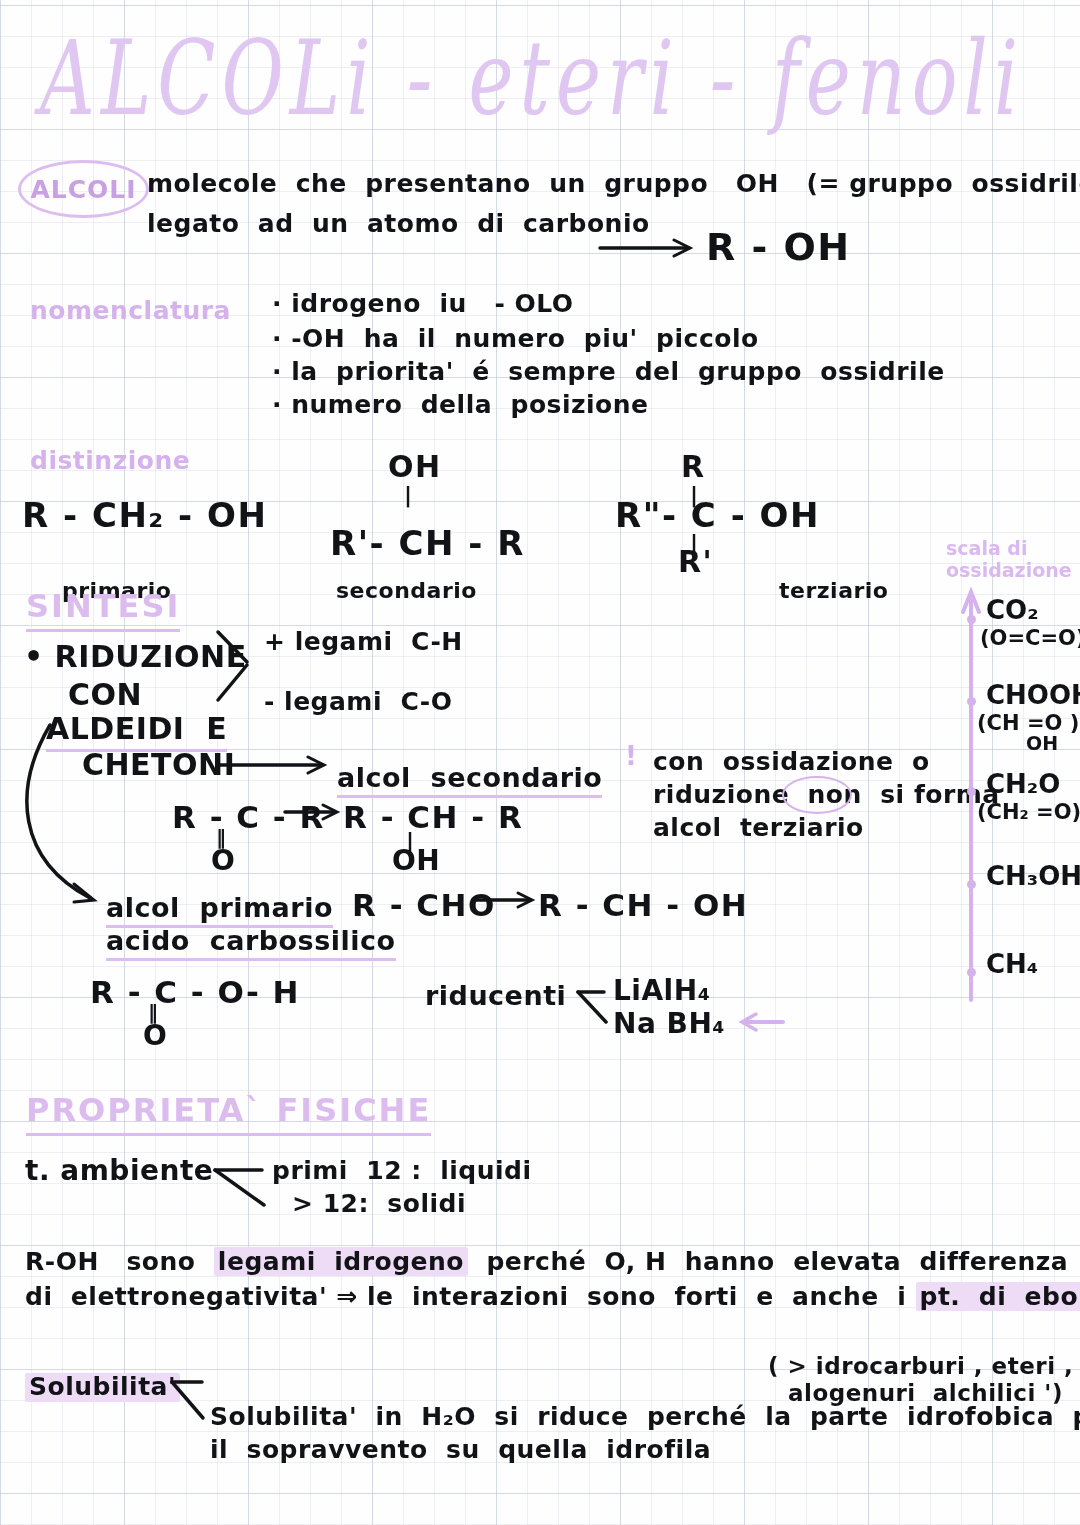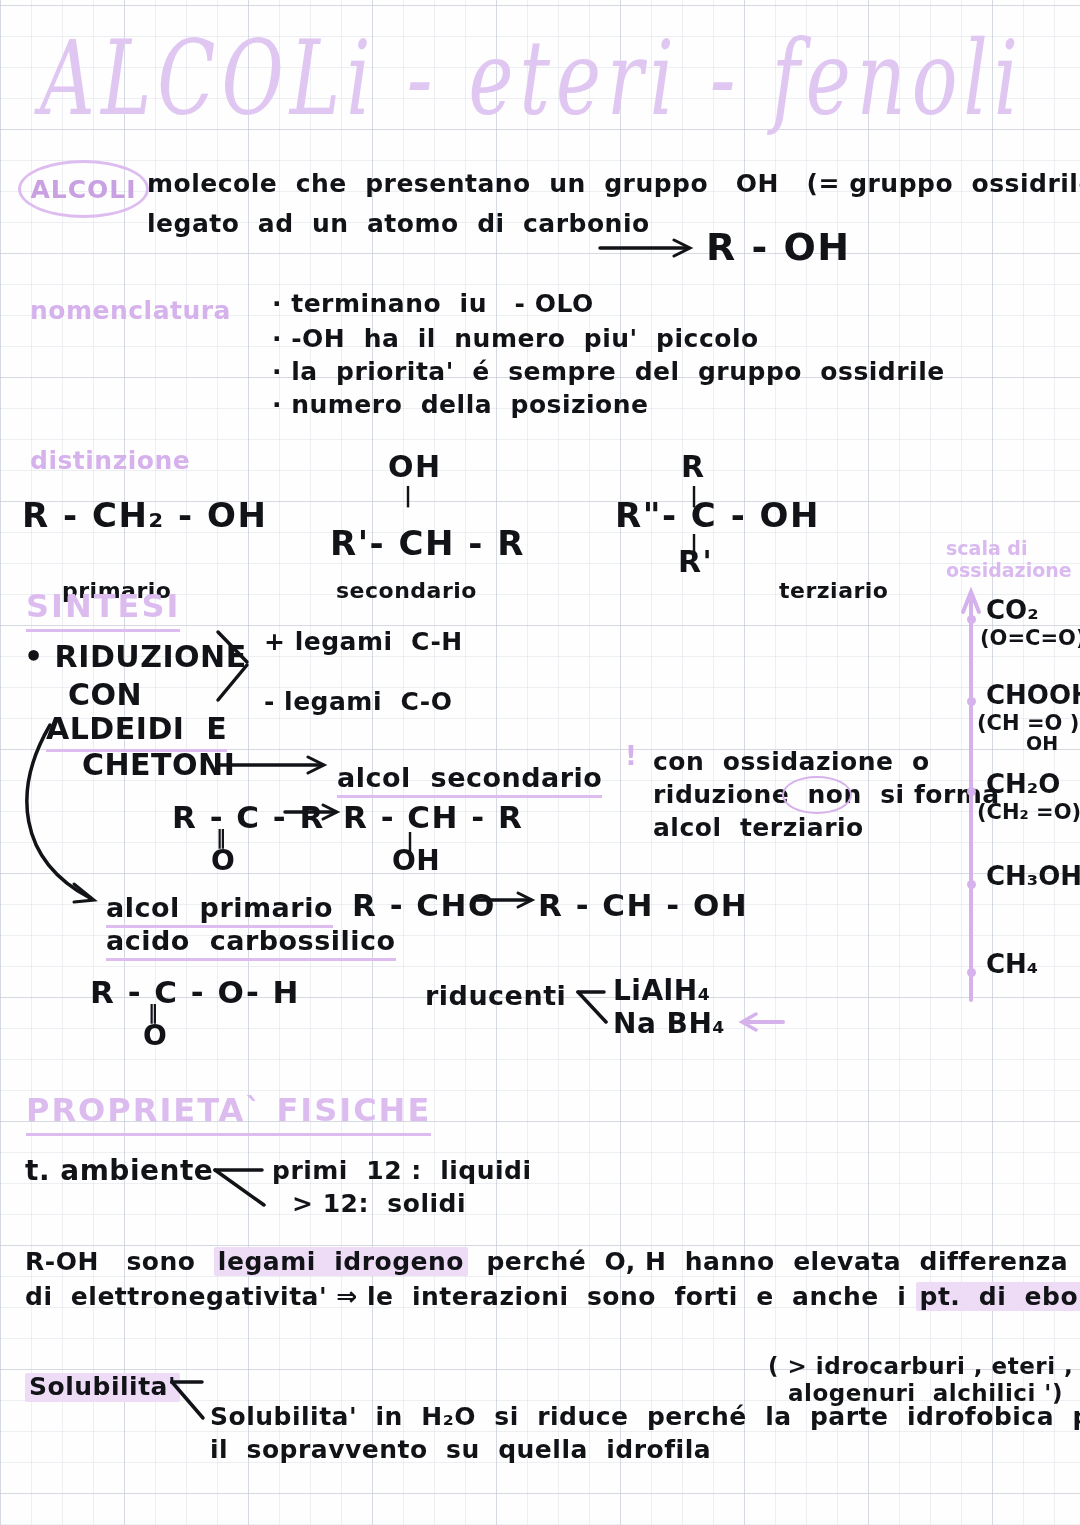--- a/index.html
+++ b/index.html
@@ -152,21 +152,21 @@
   <div id="title">ALCOLi - eteri - fenoli</div>
 
   <div id="alcoli-badge">ALCOLI</div>
 
   <div class="ink body-text" style="left:147px; top:170px;">molecole  che  presentano  un  gruppo   OH   (= gruppo  ossidrile)</div>
   <div class="ink body-text" style="left:147px; top:210px;">legato  ad  un  atomo  di  carbonio</div>
   <div class="ink formula" style="left:706px; top:226px; font-size:38px;">R - OH</div>
 
   <div class="ink label-purple" style="left:30px; top:297px;">nomenclatura</div>
 
-  <div class="ink body-text" style="left:272px; top:290px;">· terminano  iu   - OLO</div>
+  <div class="ink body-text" style="left:272px; top:290px;">· idrogeno  iu   - OLO</div>
   <div class="ink body-text" style="left:272px; top:325px;">· -OH  ha  il  numero  piu'  piccolo</div>
   <div class="ink body-text" style="left:272px; top:358px;">· la  priorita'  é  sempre  del  gruppo  ossidrile</div>
   <div class="ink body-text" style="left:272px; top:391px;">· numero  della  posizione</div>
 
   <div class="ink label-purple" style="left:30px; top:447px;">distinzione</div>
 
   <div class="ink formula" style="left:22px; top:496px;">R - CH₂ - OH</div>
   <div class="ink small" style="left:62px; top:538px;">primario</div>
 
   <div class="ink formula" style="left:388px; top:450px; font-size:30px;">OH</div>

